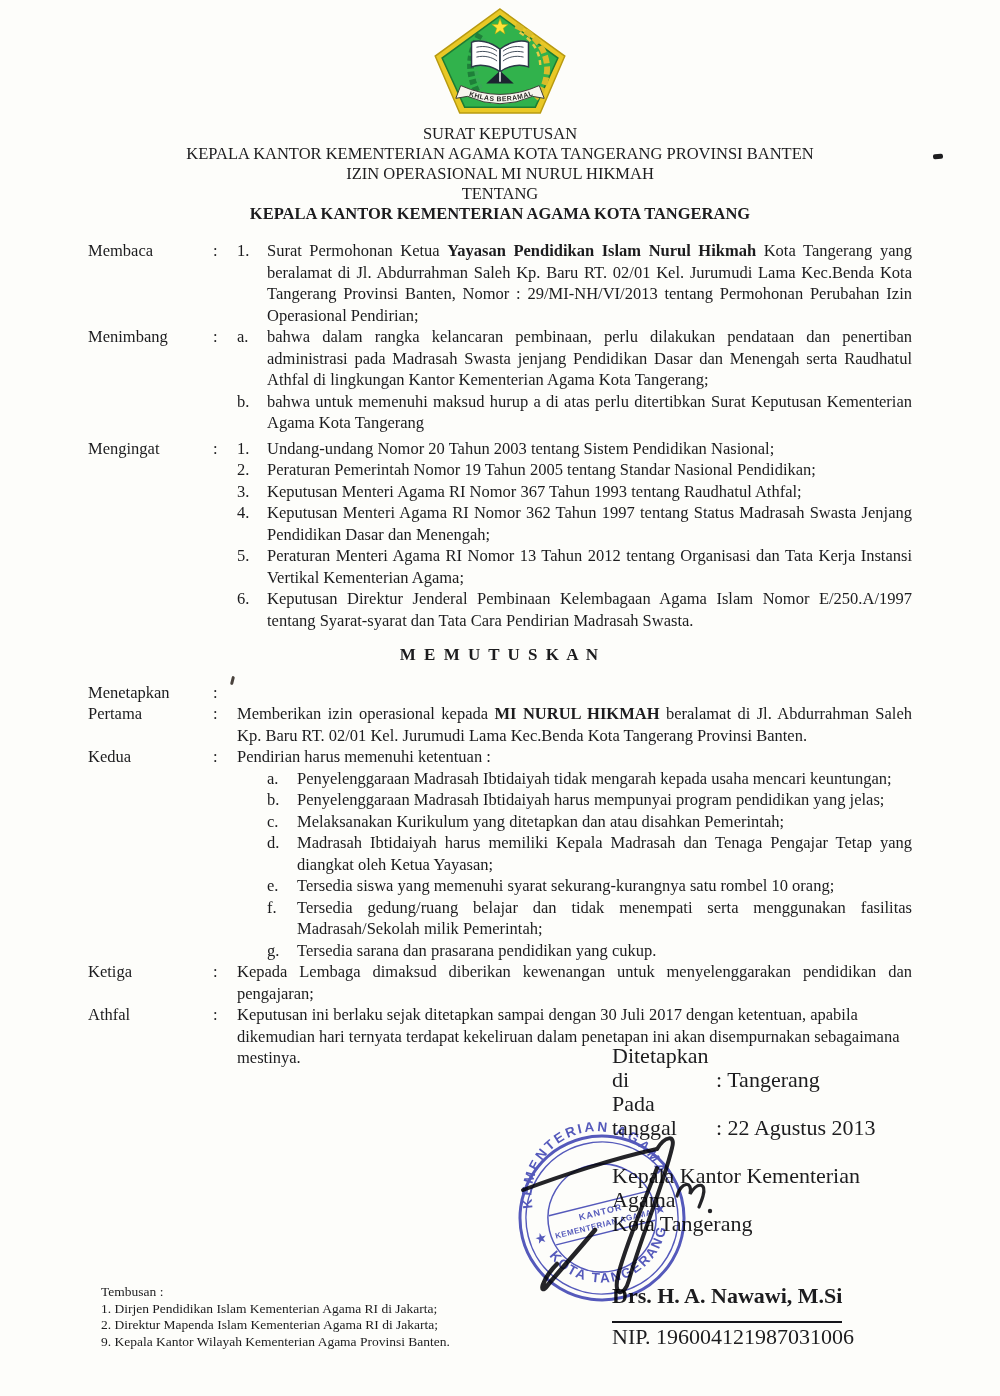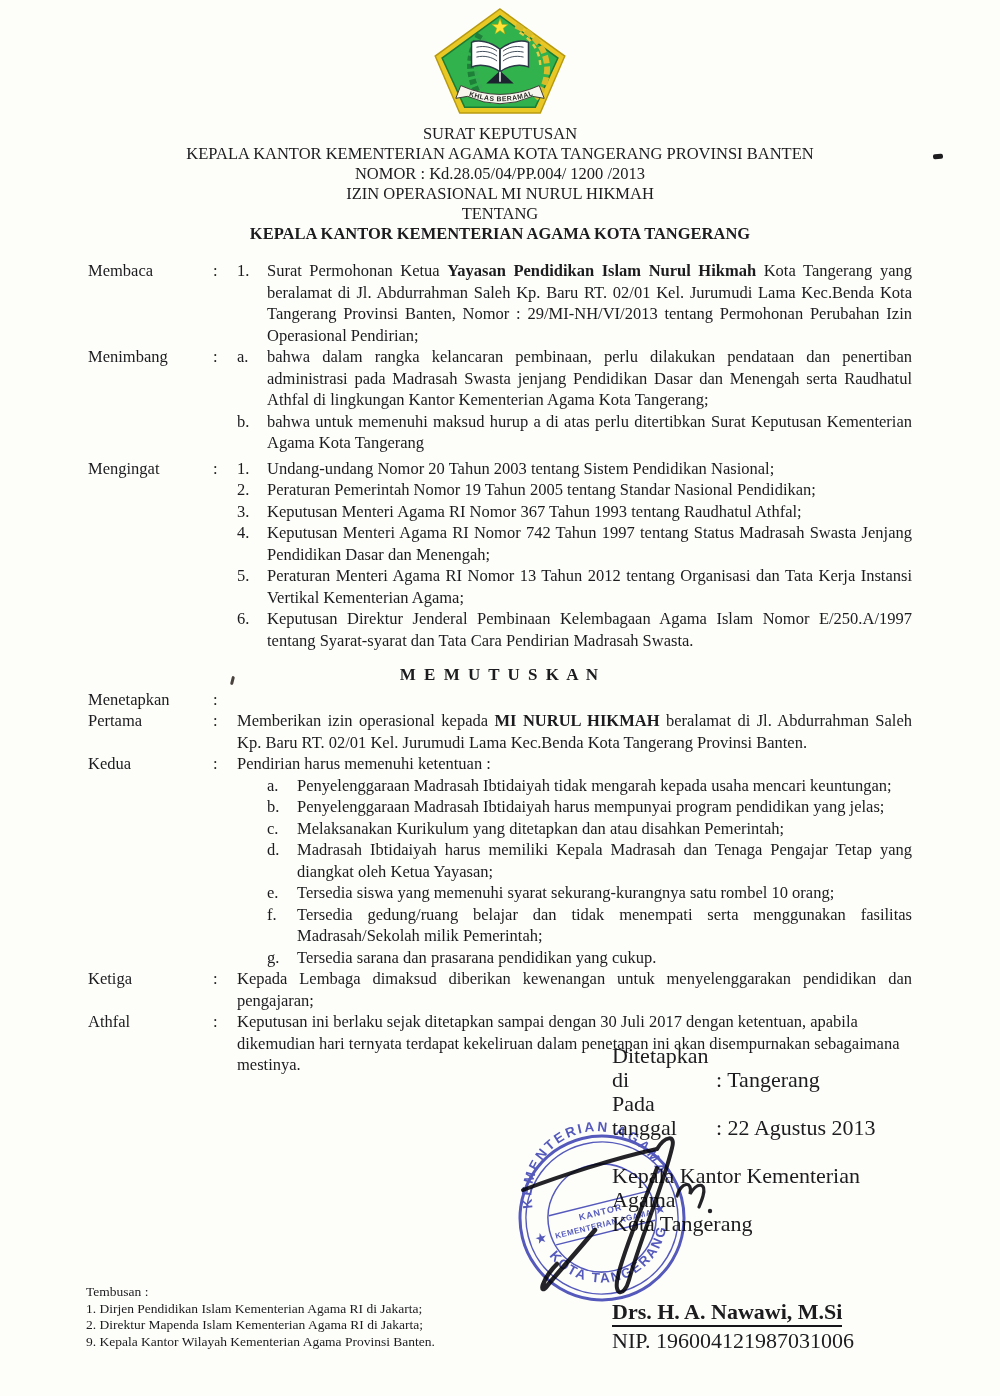--- a/index.html
+++ b/index.html
@@ -21,35 +21,35 @@
   .clause{display:grid;grid-template-columns:125px 24px 1fr;align-items:start;}
   .clause-label{white-space:nowrap;}
   .item{display:grid;grid-template-columns:30px 1fr;}
   .sublist{margin-left:30px;}
   .sublist .item{grid-template-columns:30px 1fr;}
   .just{text-align:justify;}
   p{margin:0;}
   b{font-weight:bold;}
   .heading-memutuskan{
     text-align:center;font-weight:bold;font-size:17px;
-    letter-spacing:2px;margin:13px 0 3px 0;
+    letter-spacing:2px;margin:13px 0 16px 0;
   }
   
   .closing{position:absolute;left:612px;top:1044px;font-size:22px;line-height:24px;width:310px;}
   .c-row .c-label{display:inline-block;width:104px;}
   .signer-titles{margin-top:24px;}
   .signer-name{
-    margin-top:64px;font-weight:bold;
-    border-bottom:2px solid #15151a;display:inline-block;padding-bottom:1px;
+    margin-top:48px;font-weight:bold;
+    border-bottom:2px solid #15151a;display:inline-block;padding-bottom:13px;
   }
   .signer-nip{margin-top:2px;}
   .stamp-svg{position:absolute;left:502px;top:1118px;mix-blend-mode:multiply;z-index:3;}
   .signature-svg{position:absolute;left:505px;top:1128px;mix-blend-mode:multiply;z-index:4;}
   
-  .tembusan{position:absolute;left:86px;top:1284px;font-size:13.5px;line-height:16.5px;}
+  .tembusan{position:absolute;left:101px;top:1284px;font-size:13.5px;line-height:16.5px;}
   
   .artifact-dash{position:absolute;left:933px;top:154px;width:10px;height:5px;background:#1d1d1f;border-radius:2px;transform:rotate(-4deg);}
   .artifact-tick{position:absolute;left:231px;top:676px;width:3px;height:9px;background:#4a433d;border-radius:2px;transform:rotate(14deg);}
 </style>
 </head>
 <body>
 
 <div class="page">
 
   <div class="header">
@@ -82,21 +82,20 @@
           <text font-family="Liberation Sans, sans-serif" font-size="7" font-weight="bold" fill="#2c2c28" letter-spacing="0.5">
             <textPath href="#mottoPath" startOffset="50%" text-anchor="middle">IKHLAS BERAMAL</textPath>
           </text>
         </g>
       </svg>
     </div>
 
     <div class="title-block">
       <div>SURAT KEPUTUSAN</div>
       <div>KEPALA KANTOR KEMENTERIAN AGAMA KOTA TANGERANG PROVINSI BANTEN</div>
-      <div>NOMOR : Kd.28.05/04/PP.004/ 1200 /2013</div>
       <div>IZIN OPERASIONAL MI NURUL HIKMAH</div>
       <div>TENTANG</div>
     </div>
     <div class="issuer">KEPALA KANTOR KEMENTERIAN AGAMA KOTA TANGERANG</div>
   </div>
 
   <div class="content">
 
     <div class="clause">
       <div class="clause-label">Membaca</div>
@@ -135,21 +134,21 @@
         <div class="item">
           <span>2.</span>
           <p class="just">Peraturan Pemerintah Nomor 19 Tahun 2005 tentang Standar Nasional Pendidikan;</p>
         </div>
         <div class="item">
           <span>3.</span>
           <p class="just">Keputusan Menteri Agama RI Nomor 367 Tahun 1993 tentang Raudhatul Athfal;</p>
         </div>
         <div class="item">
           <span>4.</span>
-          <p class="just">Keputusan Menteri Agama RI Nomor 742 Tahun 1997 tentang Status Madrasah Swasta Jenjang Pendidikan Dasar dan Menengah;</p>
+          <p class="just">Keputusan Menteri Agama RI Nomor 362 Tahun 1997 tentang Status Madrasah Swasta Jenjang Pendidikan Dasar dan Menengah;</p>
         </div>
         <div class="item">
           <span>5.</span>
           <p class="just">Peraturan Menteri Agama RI Nomor 13 Tahun 2012 tentang  Organisasi dan Tata Kerja Instansi Vertikal Kementerian Agama;</p>
         </div>
         <div class="item">
           <span>6.</span>
           <p class="just">Keputusan Direktur Jenderal Pembinaan Kelembagaan Agama Islam Nomor E/250.A/1997 tentang Syarat-syarat dan Tata Cara Pendirian Madrasah Swasta.</p>
         </div>
       </div>

